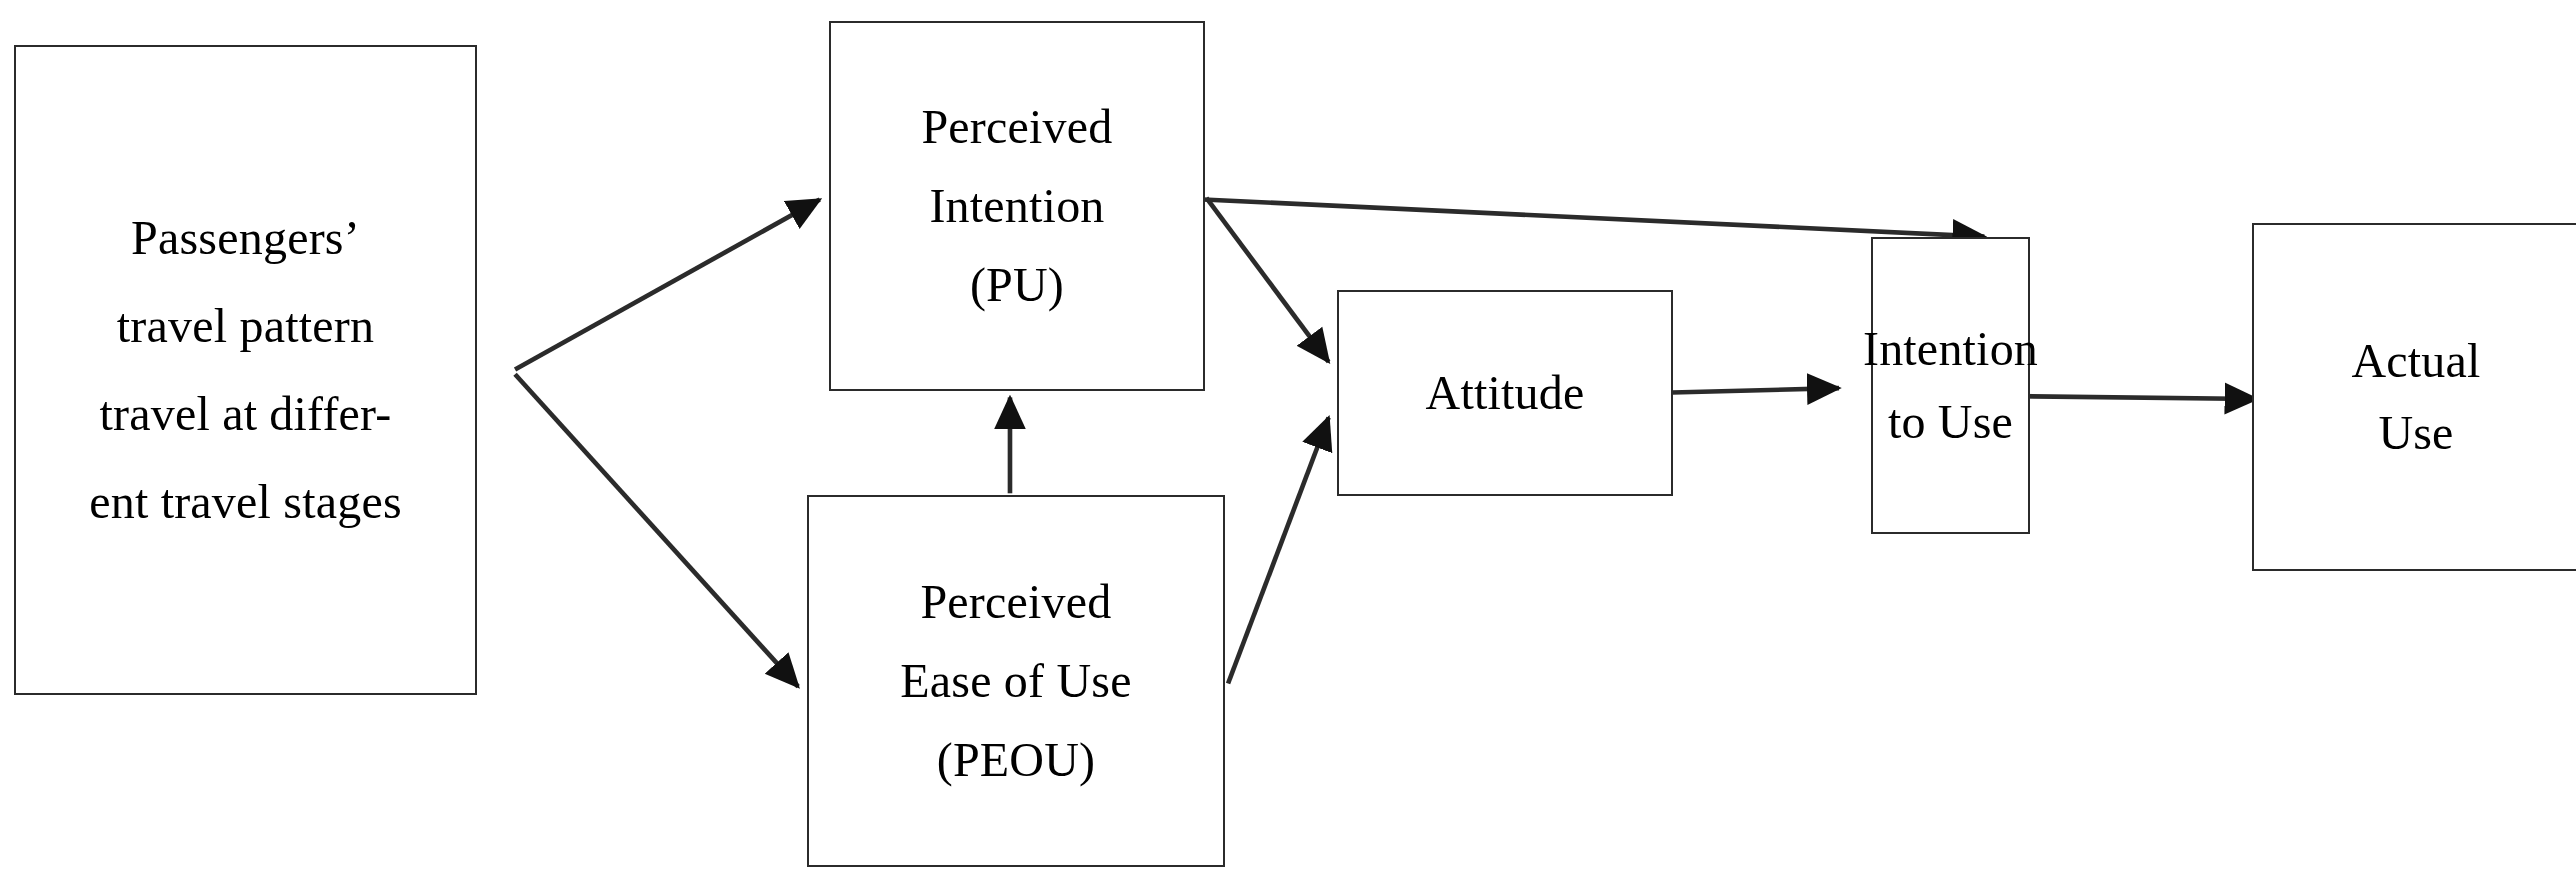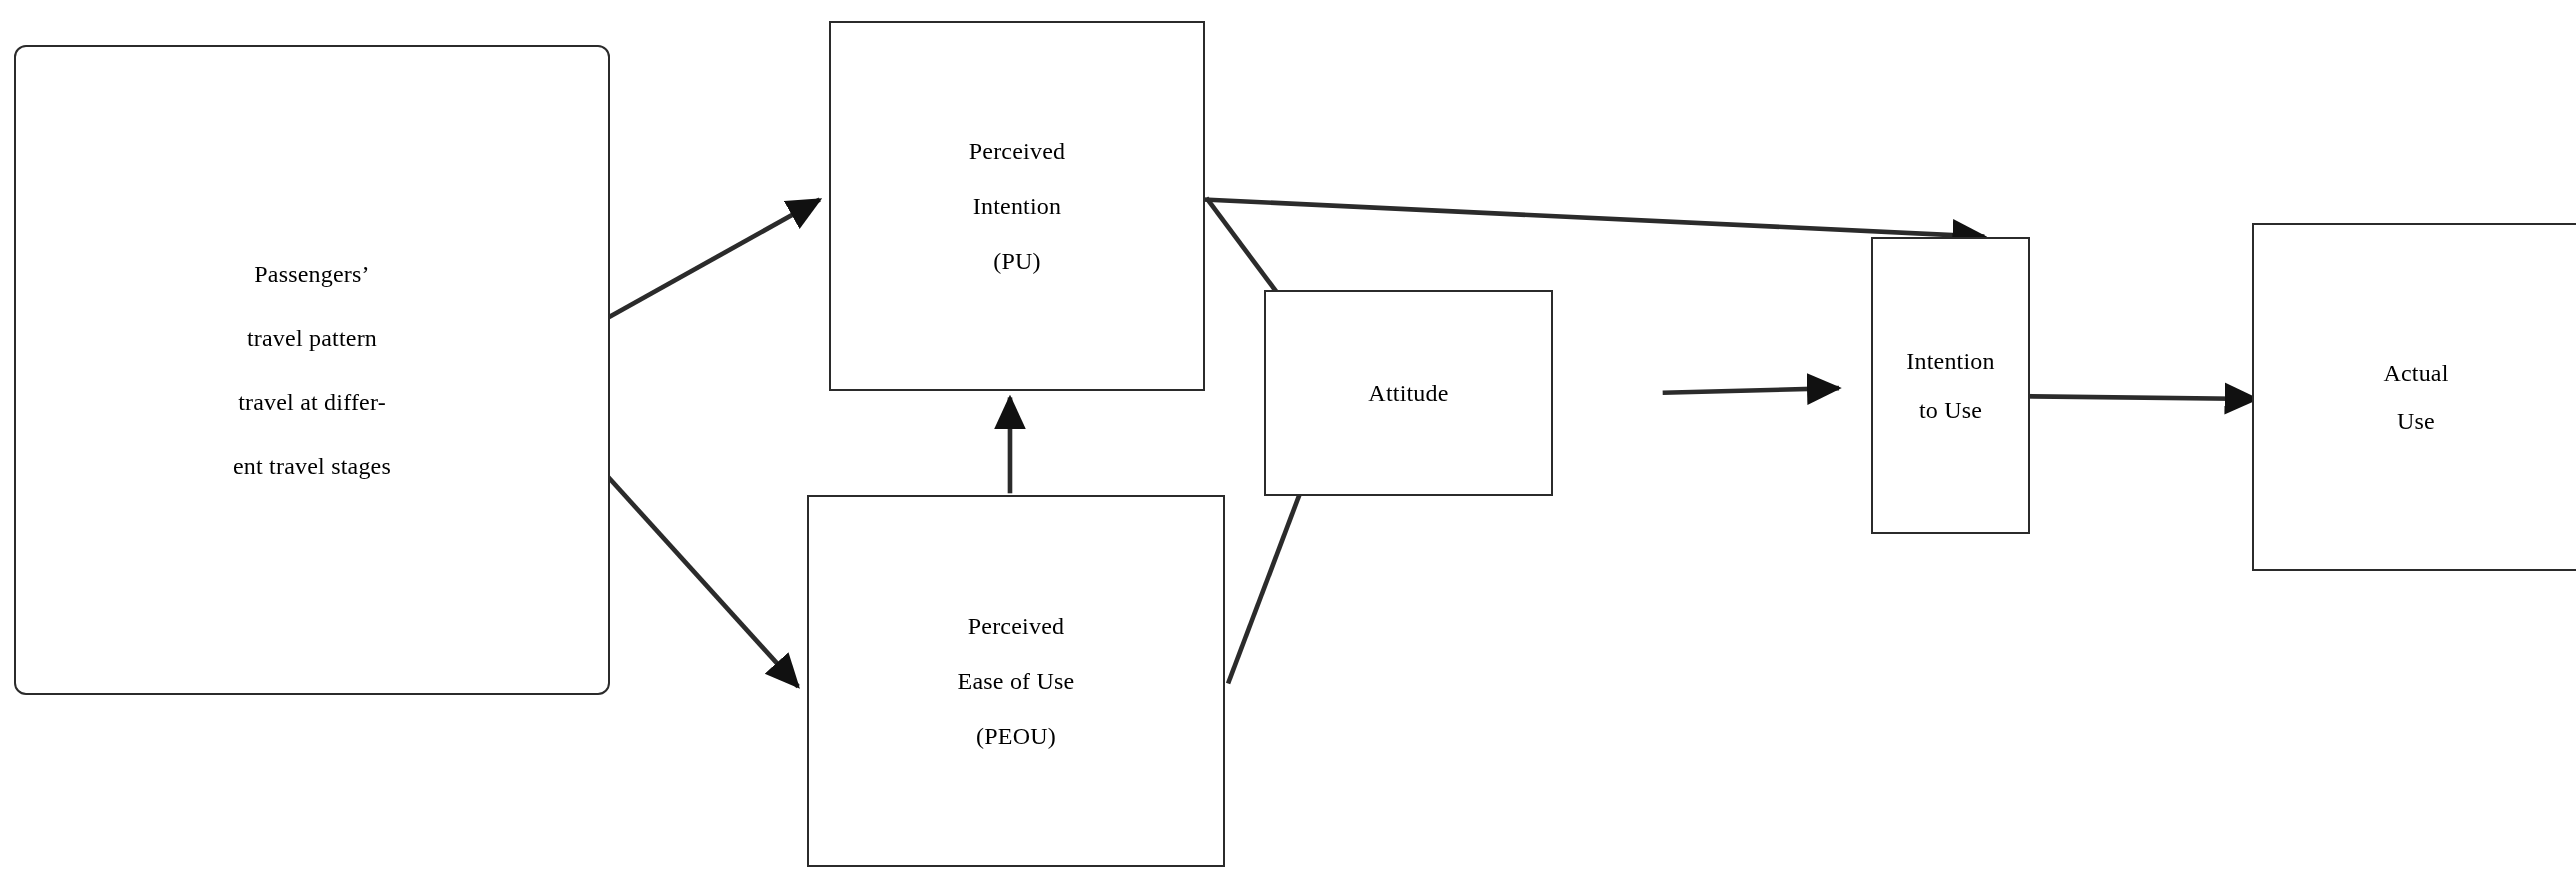--- a/index.html
+++ b/index.html
@@ -26,21 +26,21 @@
     align-items: center;
     justify-content: center;
     text-align: center;
     color: #000000;
     z-index: 3;
   }
   .node .line {
     display: block;
     white-space: pre;
     line-height: 1.0;
-    font-size: 24px;
+    font-size: 48px;
     letter-spacing: 0.2px;
   }
   .node.wide .line { margin: 15.5px 0; }
   .node.tall .line { margin: 20px 0; }
   .node.mid  .line { margin: 12.4px 0; }
   svg.edges {
     position: absolute;
     left: 0;
     top: 0;
     width: 2576px;
@@ -71,40 +71,40 @@
 
     <line x1="1588" y1="884" x2="1718" y2="540" stroke="#2b2b2b" stroke-width="6" marker-end="url(#arrow)"></line>
 
     <line x1="1556" y1="258" x2="2566" y2="306" stroke="#2b2b2b" stroke-width="6" marker-end="url(#arrow)"></line>
 
     <line x1="2150" y1="508" x2="2378" y2="502" stroke="#2b2b2b" stroke-width="6" marker-end="url(#arrow)"></line>
 
     <line x1="2578" y1="512" x2="2918" y2="516" stroke="#2b2b2b" stroke-width="6" marker-end="url(#arrow)"></line>
   </svg>
 
-  <div class="node tall" style="left:14px; top:45px; width:596px; height:650px;border-radius:12px;">
+  <div class="node tall" style="left:14px; top:45px; width:463px; height:650px;">
     <span class="line">Passengers’</span>
     <span class="line">travel pattern</span>
     <span class="line">travel at differ-</span>
     <span class="line">ent travel stages</span>
   </div>
 
   <div class="node wide" style="left:829px; top:21px; width:376px; height:370px;">
     <span class="line">Perceived</span>
     <span class="line">Intention</span>
     <span class="line">(PU)</span>
   </div>
 
   <div class="node wide" style="left:807px; top:495px; width:418px; height:372px;">
     <span class="line">Perceived</span>
     <span class="line">Ease of Use</span>
     <span class="line">(PEOU)</span>
   </div>
 
-  <div class="node mid" style="left:1264px; top:290px; width:289px; height:206px;">
+  <div class="node mid" style="left:1337px; top:290px; width:336px; height:206px;">
     <span class="line">Attitude</span>
   </div>
 
   <div class="node mid" style="left:1833px; top:237px; width:159px; height:297px;margin-left:38px;">
     <span class="line">Intention</span>
     <span class="line">to Use</span>
   </div>
 
   <div class="node mid" style="left:2252px; top:223px; width:328px; height:348px;">
     <span class="line">Actual</span>

